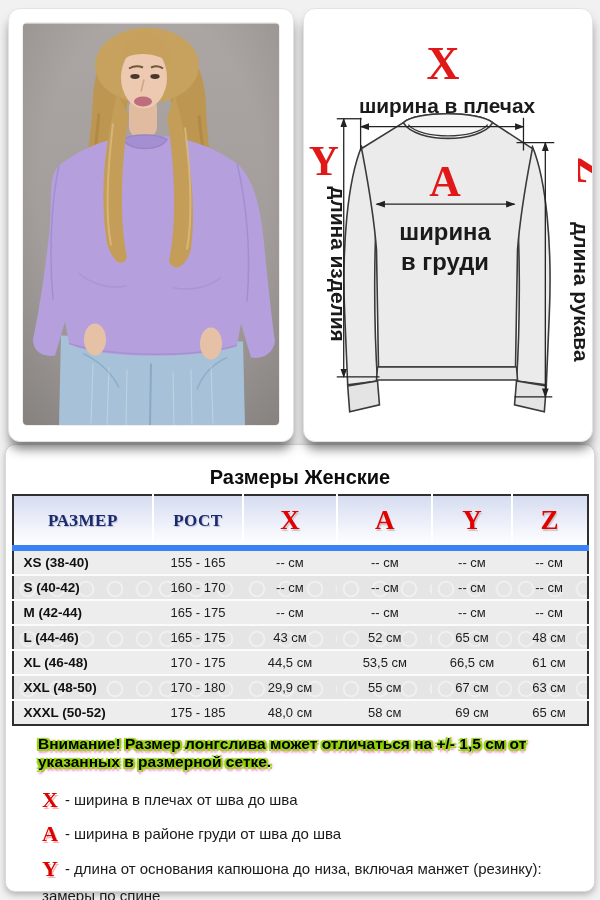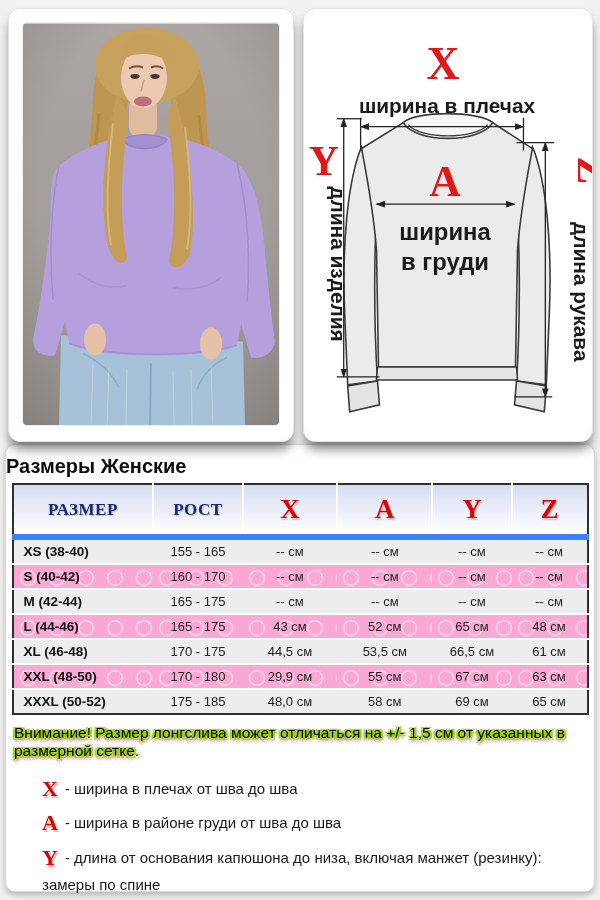--- a/index.html
+++ b/index.html
@@ -12,39 +12,39 @@
         box-shadow:0 9px 11px -2px rgba(0,0,0,.5);box-sizing:border-box;}
   .photo-card{width:286px;padding:13px;}
   .photo-frame{width:258px;height:404px;border-radius:5px;overflow:hidden;
                border:1px solid #f1eded;box-sizing:border-box;}
   .photo-frame svg{display:block;}
   .diagram-card{flex:1;padding:10px 0 6px 0;display:flex;align-items:center;justify-content:center;}
   
   .lower-card{position:absolute;left:5px;top:444px;width:590px;height:448px;
               background:#fff;border:1px solid #dadada;border-radius:10px;
               box-shadow:0 3px 6px rgba(0,0,0,.25);z-index:1;box-sizing:border-box;}
-  .table-title{margin-top:10px;font-size:20px;font-weight:bold;color:#0d0d0d;}
+  .table-title{margin-top:21px;text-align:center;font-size:20px;font-weight:bold;color:#0d0d0d;}
   table.size-table{width:577px;margin:5px auto 0;border-collapse:collapse;
                    border:2px solid #2f2f2f;table-layout:fixed;}
   .size-table thead tr{border-bottom:6px solid #3b82f6;}
   .size-table th{height:47px;background:linear-gradient(#d6dcf0 0%,#edf0fa 55%,#ffffff 100%);
                  font-family:"Liberation Serif",serif;vertical-align:middle;}
   .size-table th:not(:last-child){border-right:2px solid #fff;}
   th.text-col{color:#1b2a6b;font-size:17px;letter-spacing:.5px;text-shadow:1px 1px 1px #b9bed8;}
   th.letter-col{color:#e30000;font-size:27px;font-weight:bold;text-shadow:1px 2px 1px #c7c7c7;}
   .size-table tbody tr{background:#ededed;border-top:2px solid #fbfbfb;}
-  .size-table tbody tr.alt{background:#f9a8d4;}
+  .size-table tbody tr.alt{background:#e5e5e5;}
   .size-table tbody tr.alt td{
      background-image:radial-gradient(circle at 14px 13px, rgba(255,255,255,0) 6px,
         rgba(255,255,255,.55) 7px, rgba(255,255,255,0) 9px);
      background-size:29px 26px;}
   .size-table td{height:23px;font-size:13px;text-align:center;color:#1d1d1d;padding:0;}
   .size-table td:first-child{text-align:left;padding-left:10px;font-weight:bold;font-size:13.5px;color:#111;}
   
-  .warning{margin:9px 12px 0 8px;font-size:15.5px;font-weight:normal;line-height:1.18;
+  .warning{margin:9px 12px 0 32px;font-size:15.5px;font-weight:bold;line-height:1.18;
            color:#000;
            text-shadow:-2px -1px 1px #8fd400, 2px -1px 1px #8fd400,
                        -2px 2px 1px #8fd400, 2px 2px 1px #8fd400,
                         0 4px 2px #ff85d6, 3px 0 3px #ff9ddd;}
   
   .legend{margin:12px 24px 0 36px;font-size:15px;color:#1a1a1a;line-height:1.45;}
   .legend-row{margin-bottom:3px;}
   .lg-letter{font-family:"Liberation Serif",serif;font-weight:bold;color:#dd0000;
              font-size:22px;margin-right:7px;text-shadow:1.5px 1.5px 0 #f3b5b5;vertical-align:-2px;}
   

